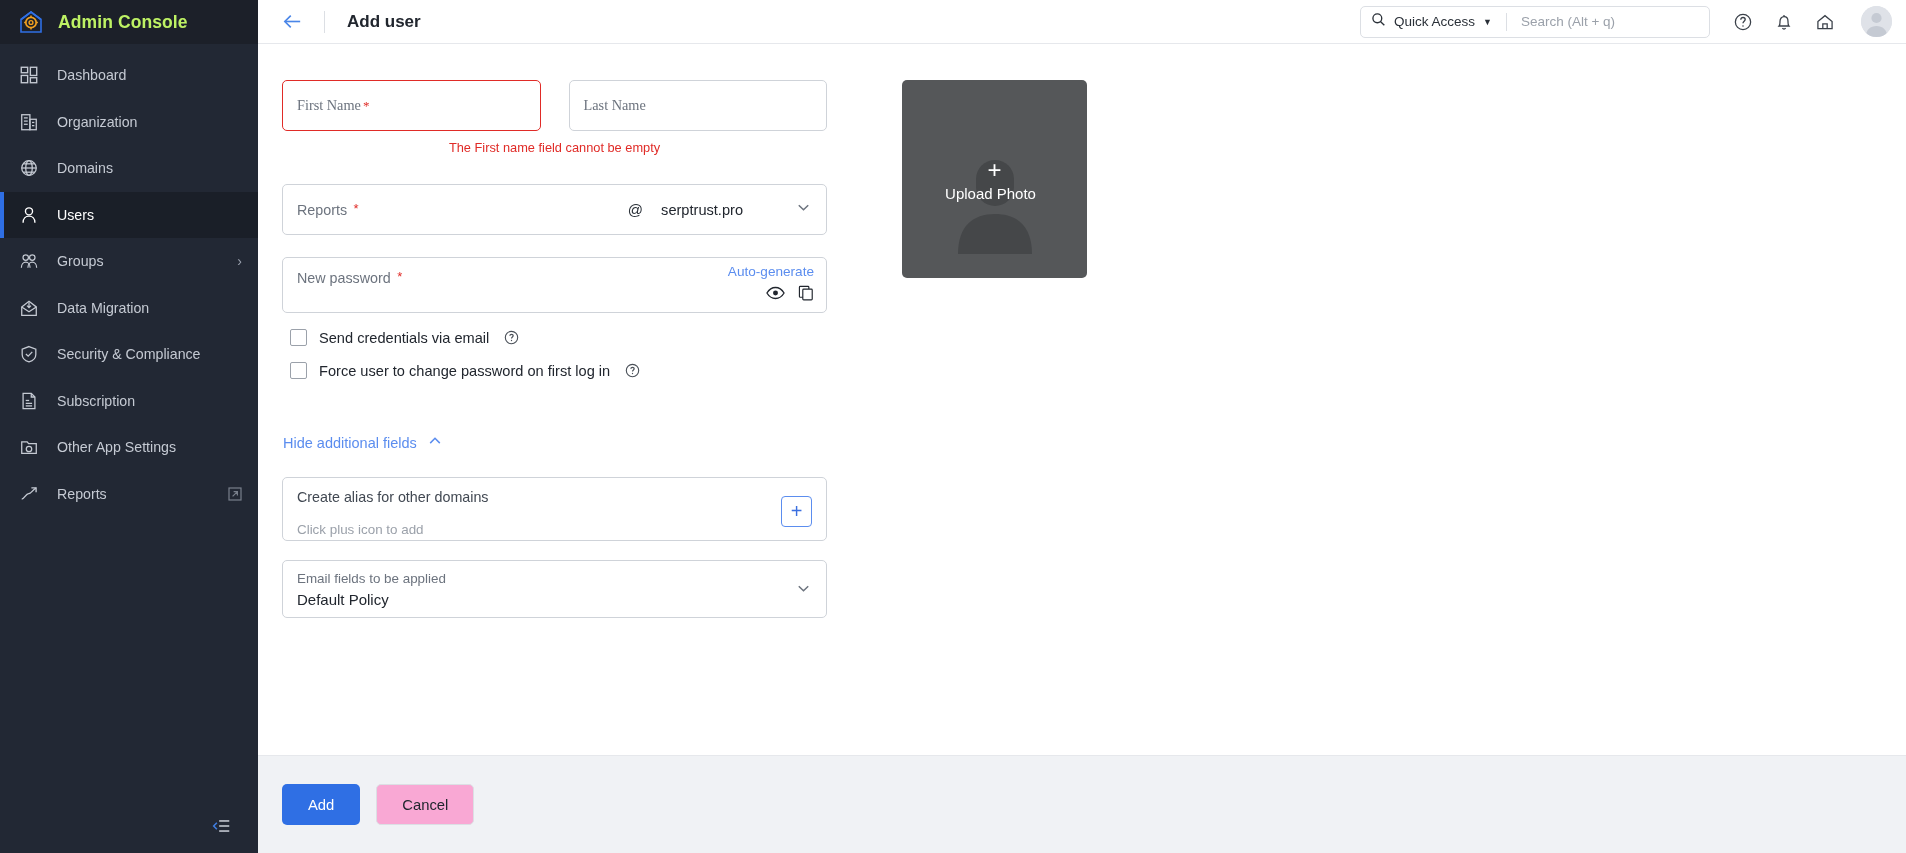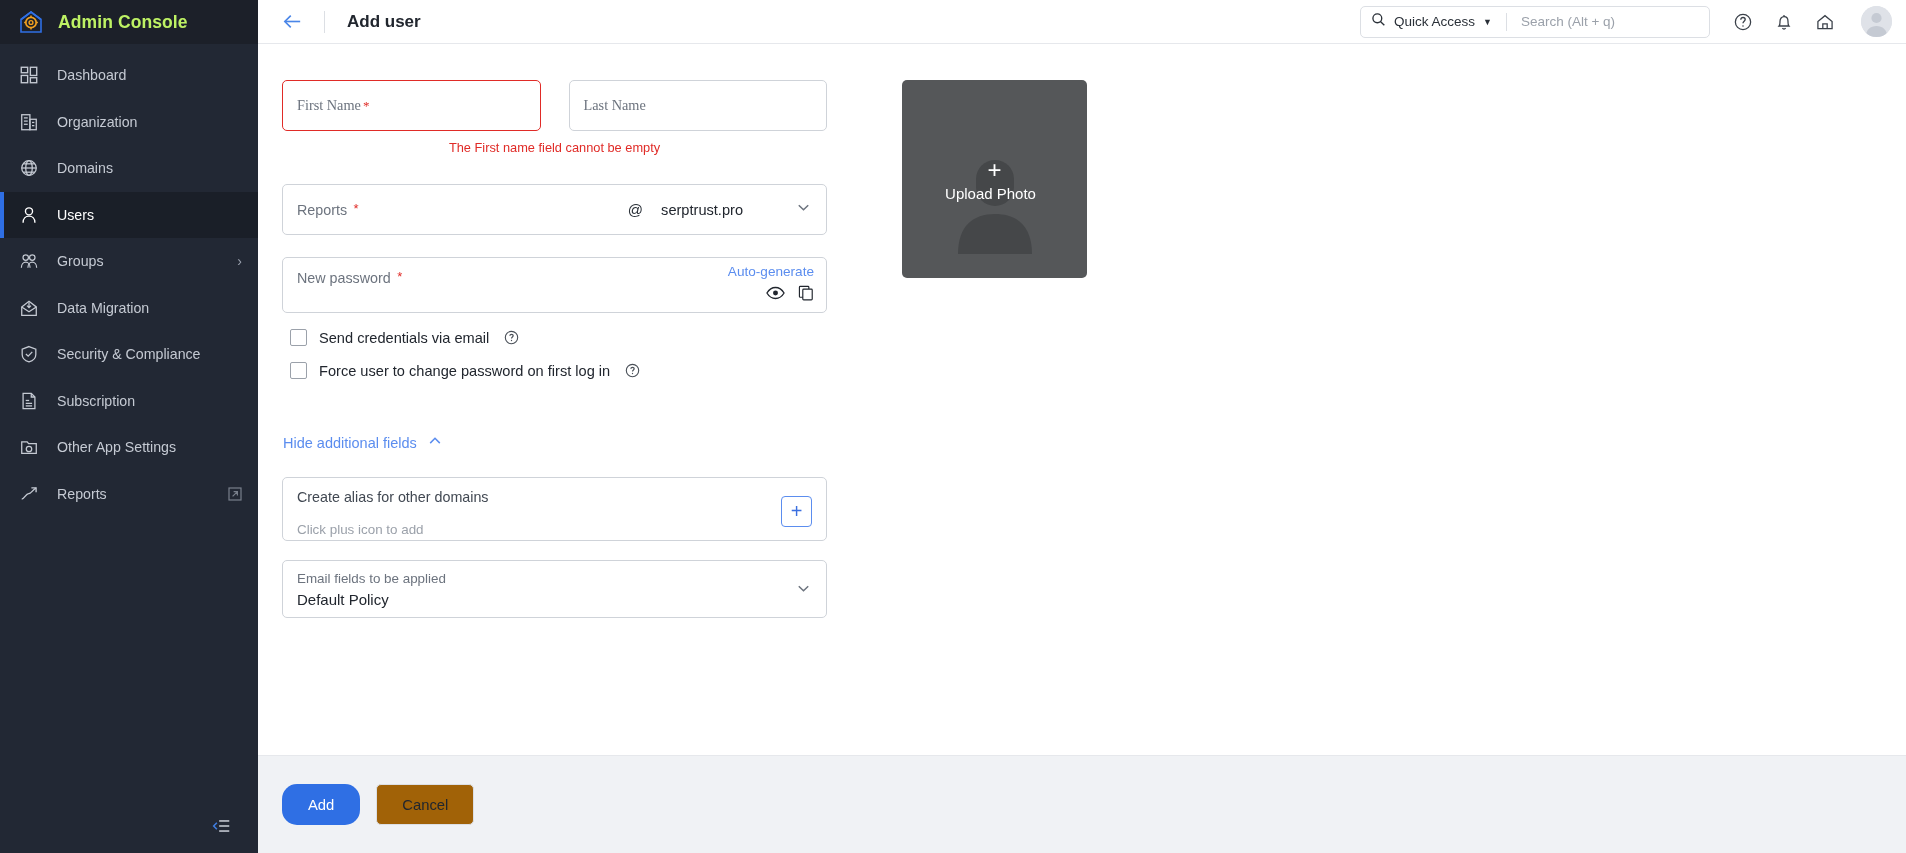--- a/index.html
+++ b/index.html
@@ -171,26 +171,26 @@
   .photo-text { position: absolute; left: 0; right: 8px; top: 105px;
      text-align: center; color: #ffffff; font-size: 15px; }
 
   
   .footer {
     height: 98px; min-height: 98px; border-top: 1px solid #e6e8ec;
     background: #f0f2f5; display: flex; align-items: center;
     padding-left: 24px; gap: 16px;
   }
   .btn-primary {
-    background: #2f6fe4; color: #fff; border: none; border-radius: 15px;
+    background: #2f6fe4; color: #fff; border: none; border-radius: 5px;
     height: 41px; padding: 0 26px; font-size: 14.8px; cursor: pointer;
     font-family: "Liberation Sans", sans-serif;
   }
   .btn-secondary {
-    background: #a16207; color: #21262e; border: 1px solid #dcdfe4;
+    background: #f9a8d4; color: #21262e; border: 1px solid #dcdfe4;
     border-radius: 5px; height: 41px; padding: 0 25px; font-size: 14.8px;
     cursor: pointer; font-family: "Liberation Sans", sans-serif;
   }
 </style>
 </head>
 <body>
 
 <div class="app">
 
   <aside class="sidebar">

